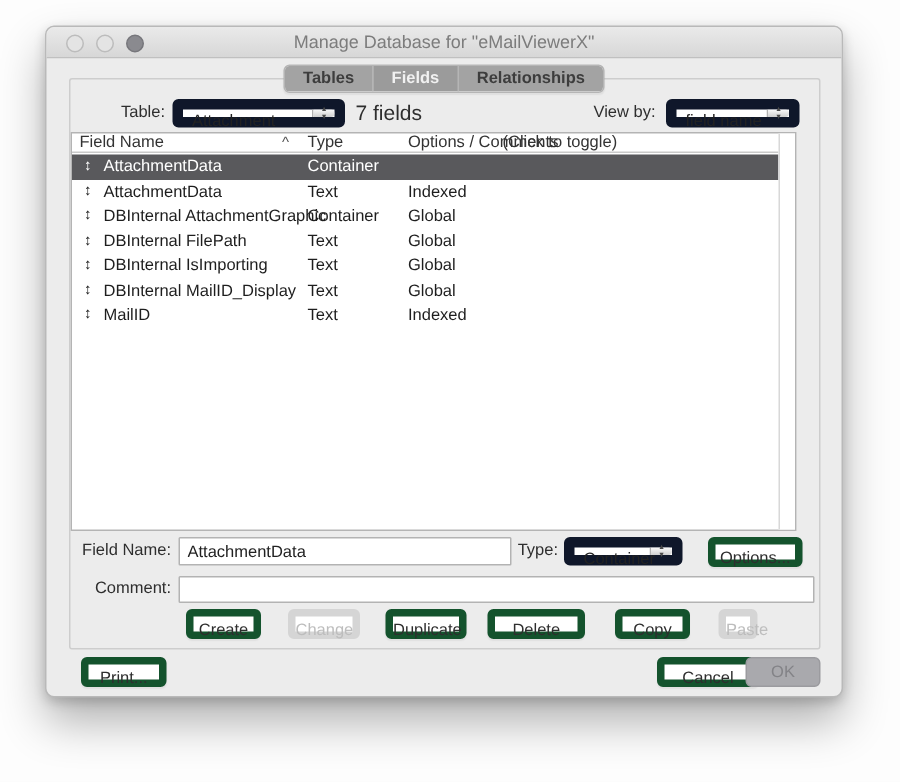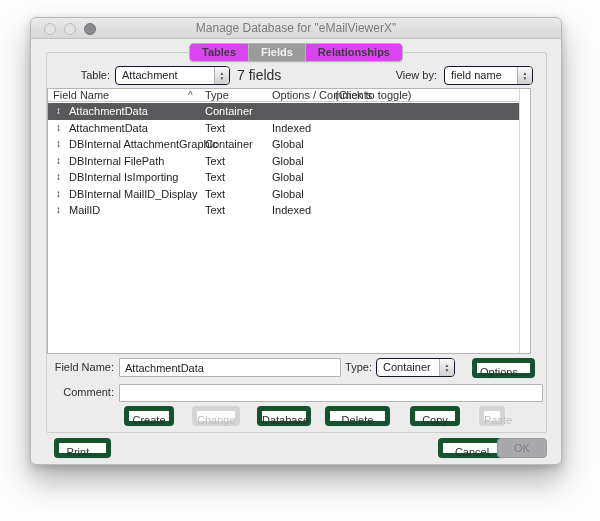--- a/index.html
+++ b/index.html
@@ -20,32 +20,32 @@
   .l-close { left:13px; } .l-min { left:33px; }
   .l-zoom { left:53px; background:#8a8a8f; border-color:#76767b; }
   .title { position:absolute; left:0; right:0; top:0; height:21px; line-height:21px;
     text-align:center; font-size:12px; color:#7c7c7c; }
 
   
   .tabsrow { position:absolute; left:0; right:0; top:24px; height:19px; text-align:center; z-index:5; }
   .tabs { display:inline-flex; border:1px solid #b5b5b5; border-radius:4px; overflow:hidden;
     background:#fff; box-shadow:0 1px 1px rgba(0,0,0,.06); }
   .tab { padding:0 12px; height:17px; line-height:17px; font-size:11px; font-weight:bold;
-    color:#3d3d3d; background:#d946ef; border-right:1px solid #b5b5b5; }
+    color:#3d3d3d; background:#a3a3a3; border-right:1px solid #b5b5b5; }
   .tab:last-child { border-right:none; }
   .tab.sel { background:#9b9b9b; color:#f1f1f1; }
 
   
   .panel { position:absolute; left:15px; top:34px; width:501px; height:381px;
     border:1px solid #cdcdcd; border-radius:2px; background:#ececec; }
 
   .lbl { position:absolute; font-size:11px; color:#2e2e2e; line-height:19px; text-align:right; }
 
   
-  .popup { position:absolute; height:19px; background:#ffffff; border:1px solid #0f172a;
+  .popup { position:absolute; height:19px; background:#ffffff; border:7px solid #0f172a;
     border-radius:4px; font-size:11px; color:#222; line-height:17px; padding-left:6px; }
   .stepper { position:absolute; right:0; top:0; bottom:0; width:15px;
     background:linear-gradient(#fafafa,#cfcfcf); border-left:1px solid #b1b1b1;
     border-radius:0 3px 3px 0; display:flex; flex-direction:column;
     align-items:center; justify-content:center; }
   .stepper span { font-size:5.5px; line-height:4.5px; color:#4a4a4a; }
 
   
   .t-table-lbl { left:8px; top:13px; width:55px; }
   .t-table-pop { left:68px; top:13px; width:115px; }
@@ -207,21 +207,21 @@
           <span>▴</span>
             <span>▾</span>
         </span>
       </div>
       <div class="btn f-opt-btn">Options...</div>
       <span class="lbl f-com-lbl">Comment:</span>
       <input class="textbox f-com-inp" value="" style="">
 
       <div class="btn b-create">Create</div>
       <div class="btn b-change disabled">Change</div>
-      <div class="btn b-dup">Database</div>
+      <div class="btn b-dup">Duplicate</div>
       <div class="btn b-del">Delete</div>
       <div class="btn b-copy">Copy</div>
       <div class="btn b-paste disabled">Paste</div>
     </div>
 
     <div class="btn b-print">Print...</div>
     <div class="btn b-cancel">Cancel</div>
     <div class="btn b-ok">OK</div>
 
   </div>

